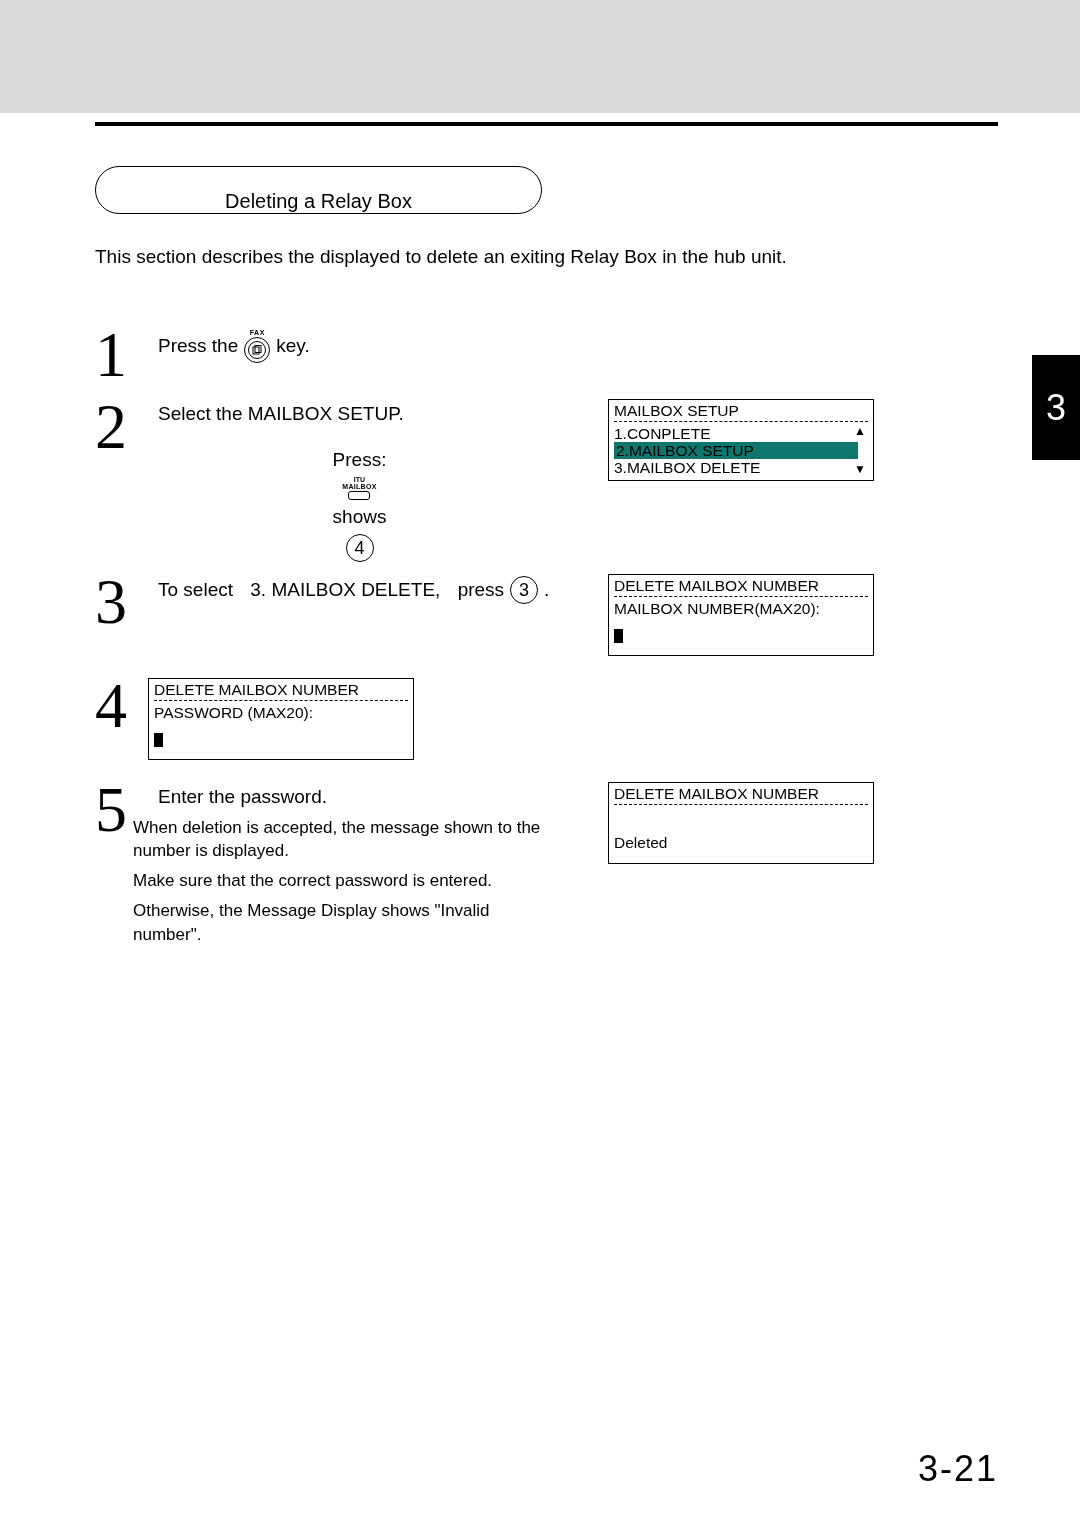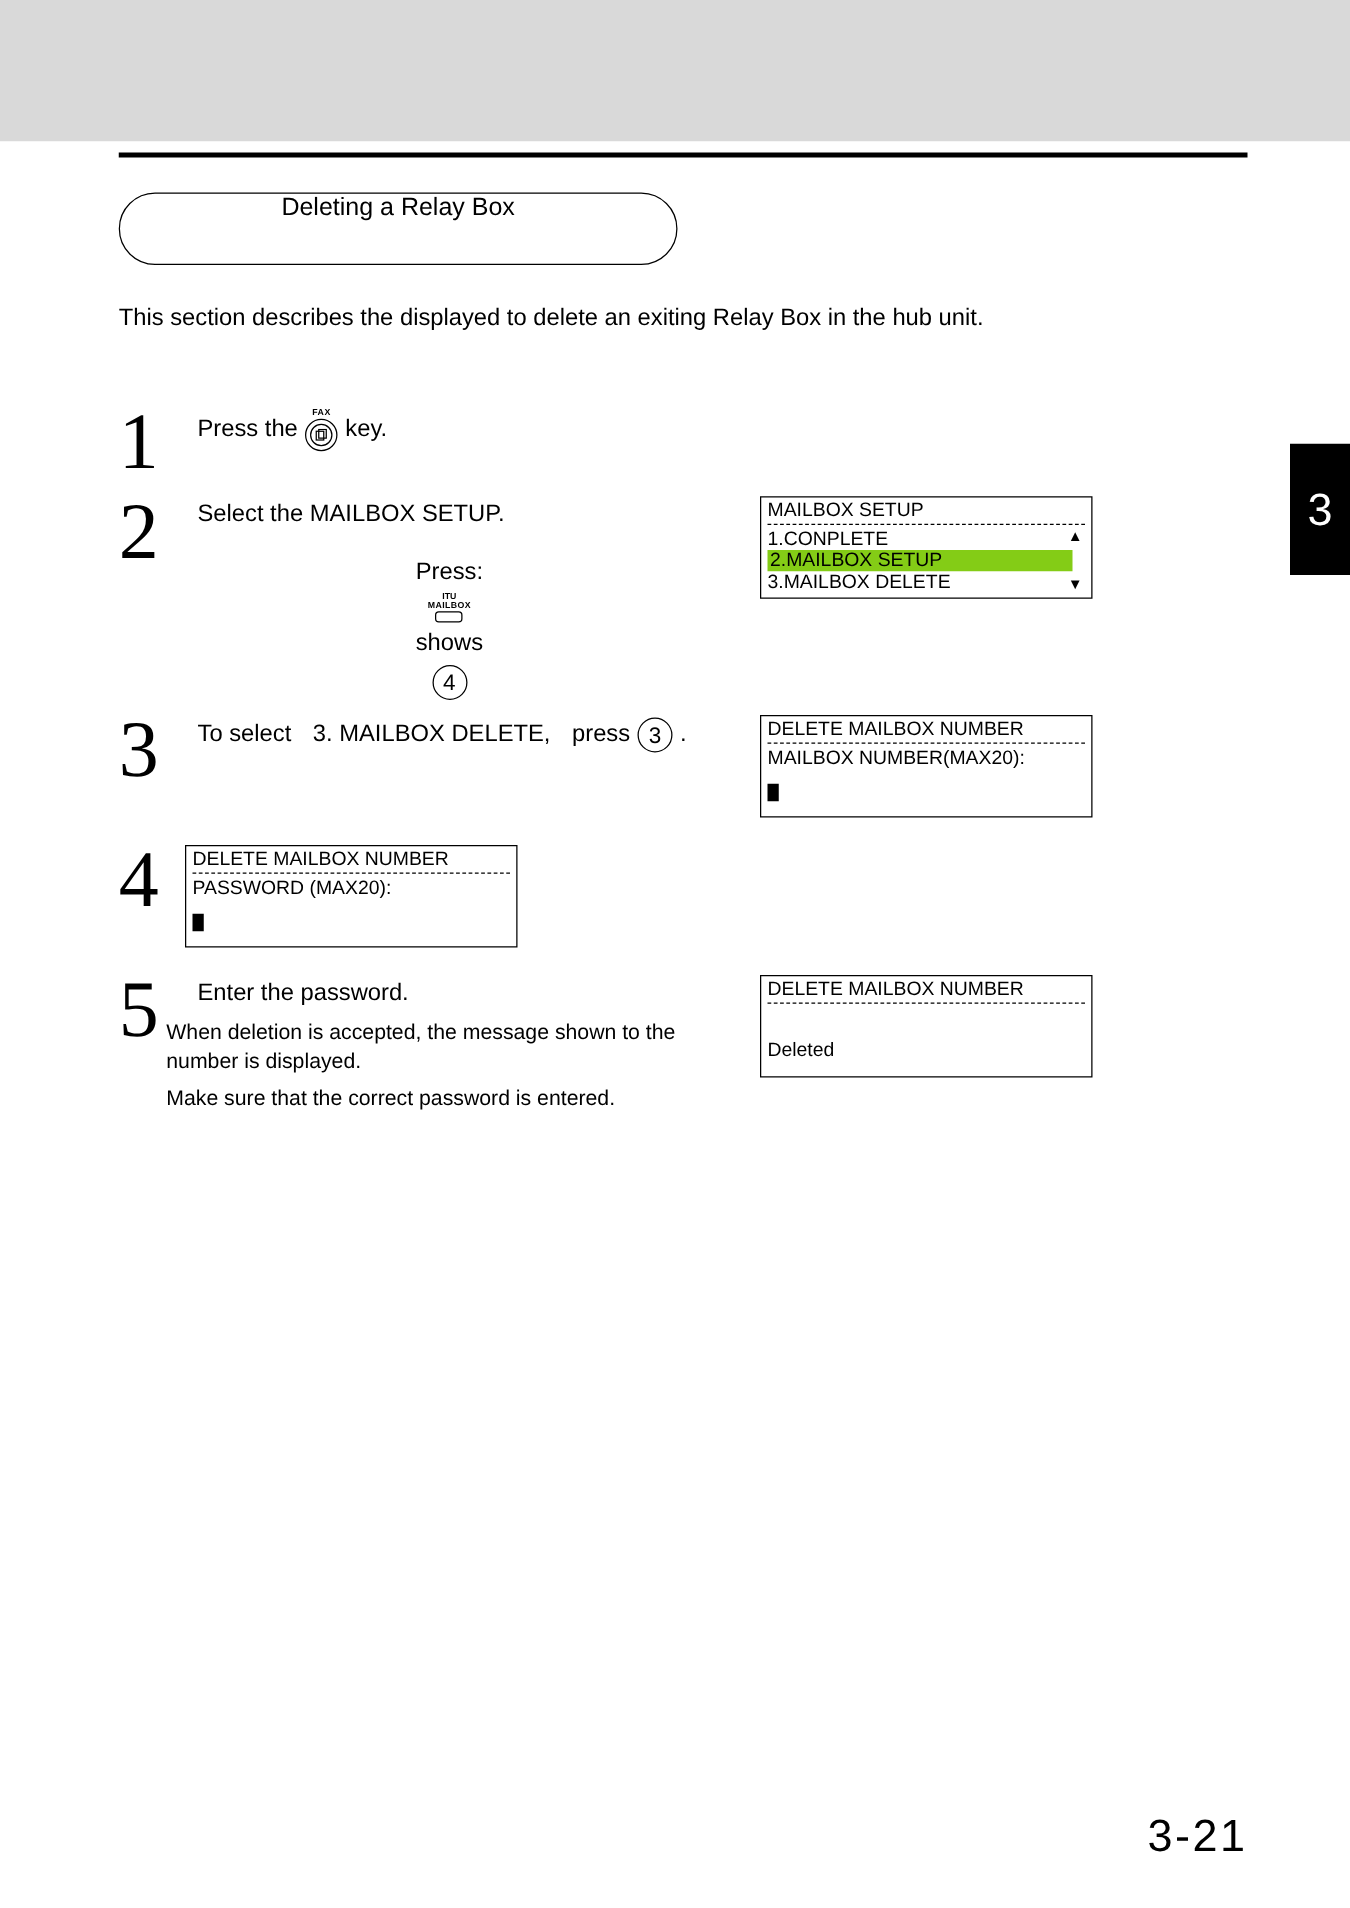--- a/index.html
+++ b/index.html
@@ -19,25 +19,25 @@
     padding: 0 82px 0 95px;
   }
   .top-rule {
     border-top: 4px solid #000;
     margin-top: 9px;
   }
   .title-pill {
     border: 1.5px solid #000;
     border-radius: 40px;
     width: 447px;
-    height: 58px;
-    margin-top: 28px;
+    height: 48px;
+    margin-top: 40px;
     margin-left: 0;
     display: flex;
-    align-items: flex-start;
+    align-items: flex-end;
     justify-content: center;
     font-size: 20px;
   }
   .intro {
     margin-top: 32px;
     font-size: 19px;
   }
   .steps {
     margin-top: 55px;
   }
@@ -166,21 +166,21 @@
     padding: 2px 5px 4px 5px;
     font-family: Arial, Helvetica, sans-serif;
     position: relative;
     min-height: 82px;
   }
   .lcd .dash {
     border-top: 1.5px dashed #000;
     margin: 2px 0 3px 0;
   }
   .lcd .hl {
-    background: #84cc16;
+    background: #0f766e;
     display: inline-block;
     width: calc(100% - 10px);
     padding: 0 2px;
   }
   .lcd .row { position: relative; }
   .lcd .arrow-up {
     position: absolute;
     right: 2px;
     top: 0;
     font-size: 12px;
@@ -343,20 +343,21 @@
 
     <div class="step" style="margin-top:18px;">
       <div class="step-num">5</div>
       <div class="step-row">
         <div class="step-body step-left">
           <div class="line">
             <span>Enter the password.</span>
           </div>
           <div class="sub">When deletion is accepted, the message shown to the number is displayed.</div>
           <div class="sub">Make sure that the correct password is entered.</div>
+          <div class="sub">Otherwise, the Message Display shows "Invalid number".</div>
         </div>
         <div class="step-right">
           <div class="lcd spaced">
             <div>DELETE MAILBOX NUMBER</div>
             <div class="dash"></div>
             <div class="spacer"></div>
             <div>Deleted</div>
           </div>
         </div>
       </div>

